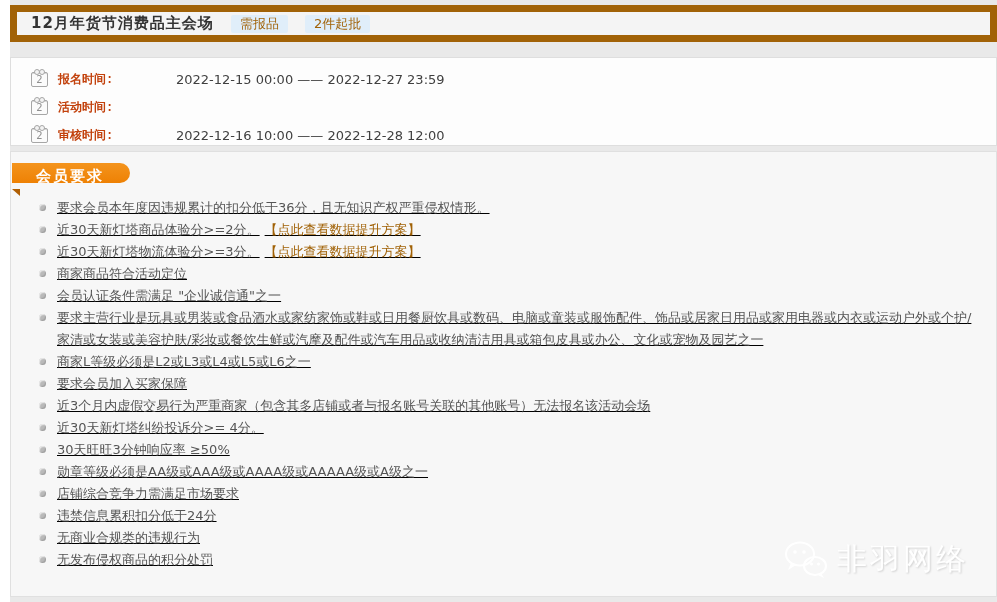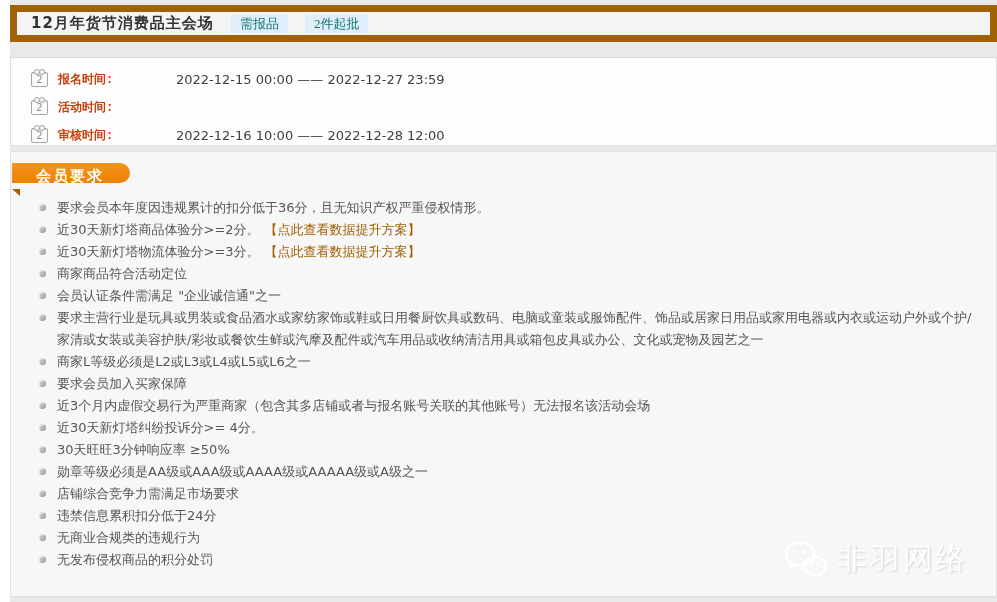--- a/index.html
+++ b/index.html
@@ -31,22 +31,21 @@
     color: #333333;
     letter-spacing: 1px;
   }
   .badge {
     display: inline-block;
     margin-left: 17px;
     padding: 0 9px;
     font-size: 13px;
     border-radius: 2px;
     background: #e0eefa;
-    color: #0f766e;
-    font-family: Liberation Serif, serif;
+    color: #a16207;
   }
   
   .schedule-panel {
     margin-top: 15px;
     height: 89px;
     background: #fdfdfd;
     border: 1px solid #dedede;
     padding: 7px 0 0 20px;
   }
   .sched-row {
@@ -116,20 +115,21 @@
     position: absolute;
     left: 0; top: 26px;
     width: 0; height: 0;
     border-top: 7px solid #b05f05;
     border-left: 8px solid transparent;
   }
   .req-list {
     list-style: none;
     margin: 45px 0 16px 28px;
     padding-right: 20px;
+    text-decoration: underline;
   }
   .req-list li {
     position: relative;
     padding-left: 18px;
     font-size: 13px;
     line-height: 22px;
     color: #555555;
   }
   .req-list li::before {
     content: '';

